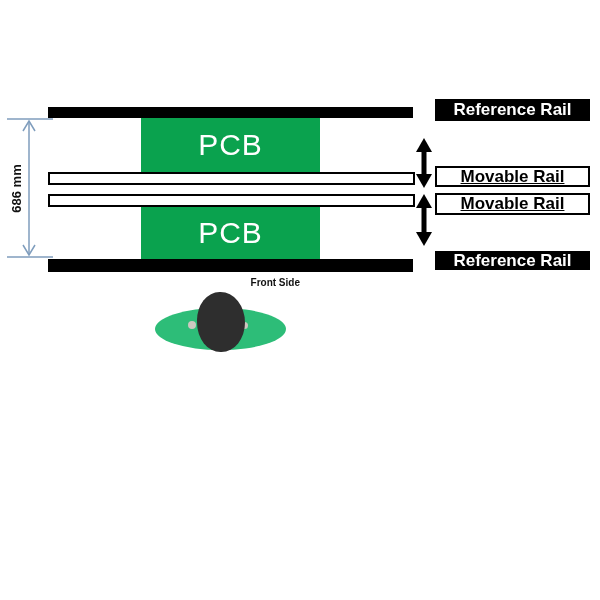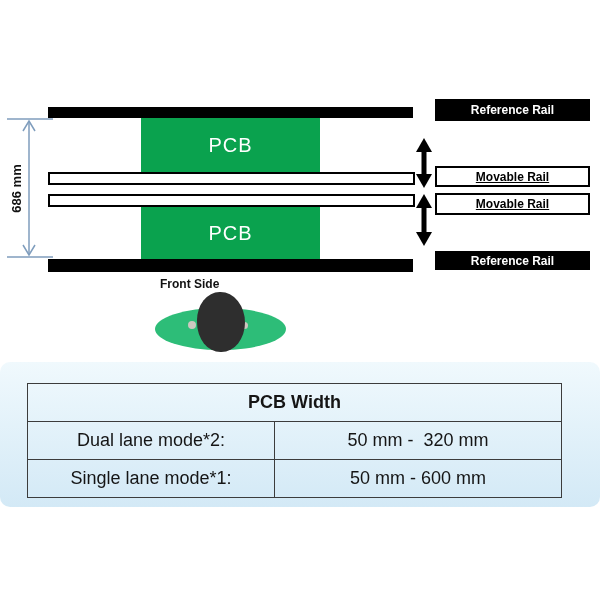--- a/index.html
+++ b/index.html
@@ -9,39 +9,39 @@
   }
   .abs{position:absolute;}
 
   
   .rail-black{background:var(--rail_black);}
   .movable-bar{background:#fff;border:2px solid var(--rail_black);box-sizing:border-box;}
 
   
   .pcb-block{
     background:var(--pcb_green);display:flex;align-items:center;justify-content:center;
-    color:#fff;font-size:20px;letter-spacing:1px;
+    color:#fff;font-size:30px;letter-spacing:1px;
   }
 
   
   .dim-label{
     font-size:13px;font-weight:bold;color:#111;white-space:nowrap;
     transform:rotate(-90deg);transform-origin:center center;
   }
 
   
   .label-box{
     display:flex;align-items:center;justify-content:center;box-sizing:border-box;
-    font-size:12px;font-weight:bold;
+    font-size:17px;font-weight:bold;
   }
   .label-box.black{background:var(--rail_black);color:#fff;}
   .label-box.white{background:#fff;color:#000;border:2px solid var(--rail_black);text-decoration:underline;}
 
   
-  .front-side-label{font-size:12px;font-weight:bold;color:#111;text-align:left;}
+  .front-side-label{font-size:10px;font-weight:bold;color:#111;text-align:right;}
   .person-body{background:var(--person_green);border-radius:50%;}
   .person-head{background:var(--head_dark);border-radius:48% 52% 50% 50%;}
   .person-dot{background:#cdc7c0;border-radius:50%;}
 
   
   .panel{
     background:linear-gradient(to bottom, var(--panel_top) 0%, var(--panel_bottom) 100%);
     border-radius:10px;
   }
   table.spec{border-collapse:collapse;width:534px;table-layout:fixed;}
@@ -102,35 +102,14 @@
   <div class="abs label-box black" style="left:435px;top:251px;width:155px;height:19px;">
     <span>Reference Rail</span>
   </div>
 
   <div class="abs front-side-label" style="left:160px;top:277px;width:140px;">Front Side</div>
   <div class="abs person-body" style="left:155px;top:308px;width:131px;height:42px;"></div>
   <div class="abs person-dot" style="left:188px;top:321px;width:8px;height:8px;"></div>
   <div class="abs person-dot" style="left:241px;top:322px;width:7px;height:7px;"></div>
   <div class="abs person-head" style="left:197px;top:292px;width:48px;height:60px;"></div>
 
-  <div class="abs panel" style="left:0;top:362px;width:600px;height:145px;">
-    <table class="spec" style="position:absolute;left:27px;top:21px;">
-      <colgroup>
-          <col style="width:247px">
-          <col style="width:287px">
-        </colgroup>
-      <tbody>
-          <tr>
-        <td class="tbl-title" colspan="2">PCB Width</td>
-      </tr>
-      <tr>
-        <td class="row-cell">Dual lane mode*2:</td>
-        <td class="row-cell">50 mm -  320 mm</td>
-      </tr>
-      <tr>
-        <td class="row-cell">Single lane mode*1:</td>
-        <td class="row-cell">50 mm - 600 mm</td>
-      </tr>
-    </tbody>
-      </table>
-  </div>
 
 </div>
 
 </body></html>

